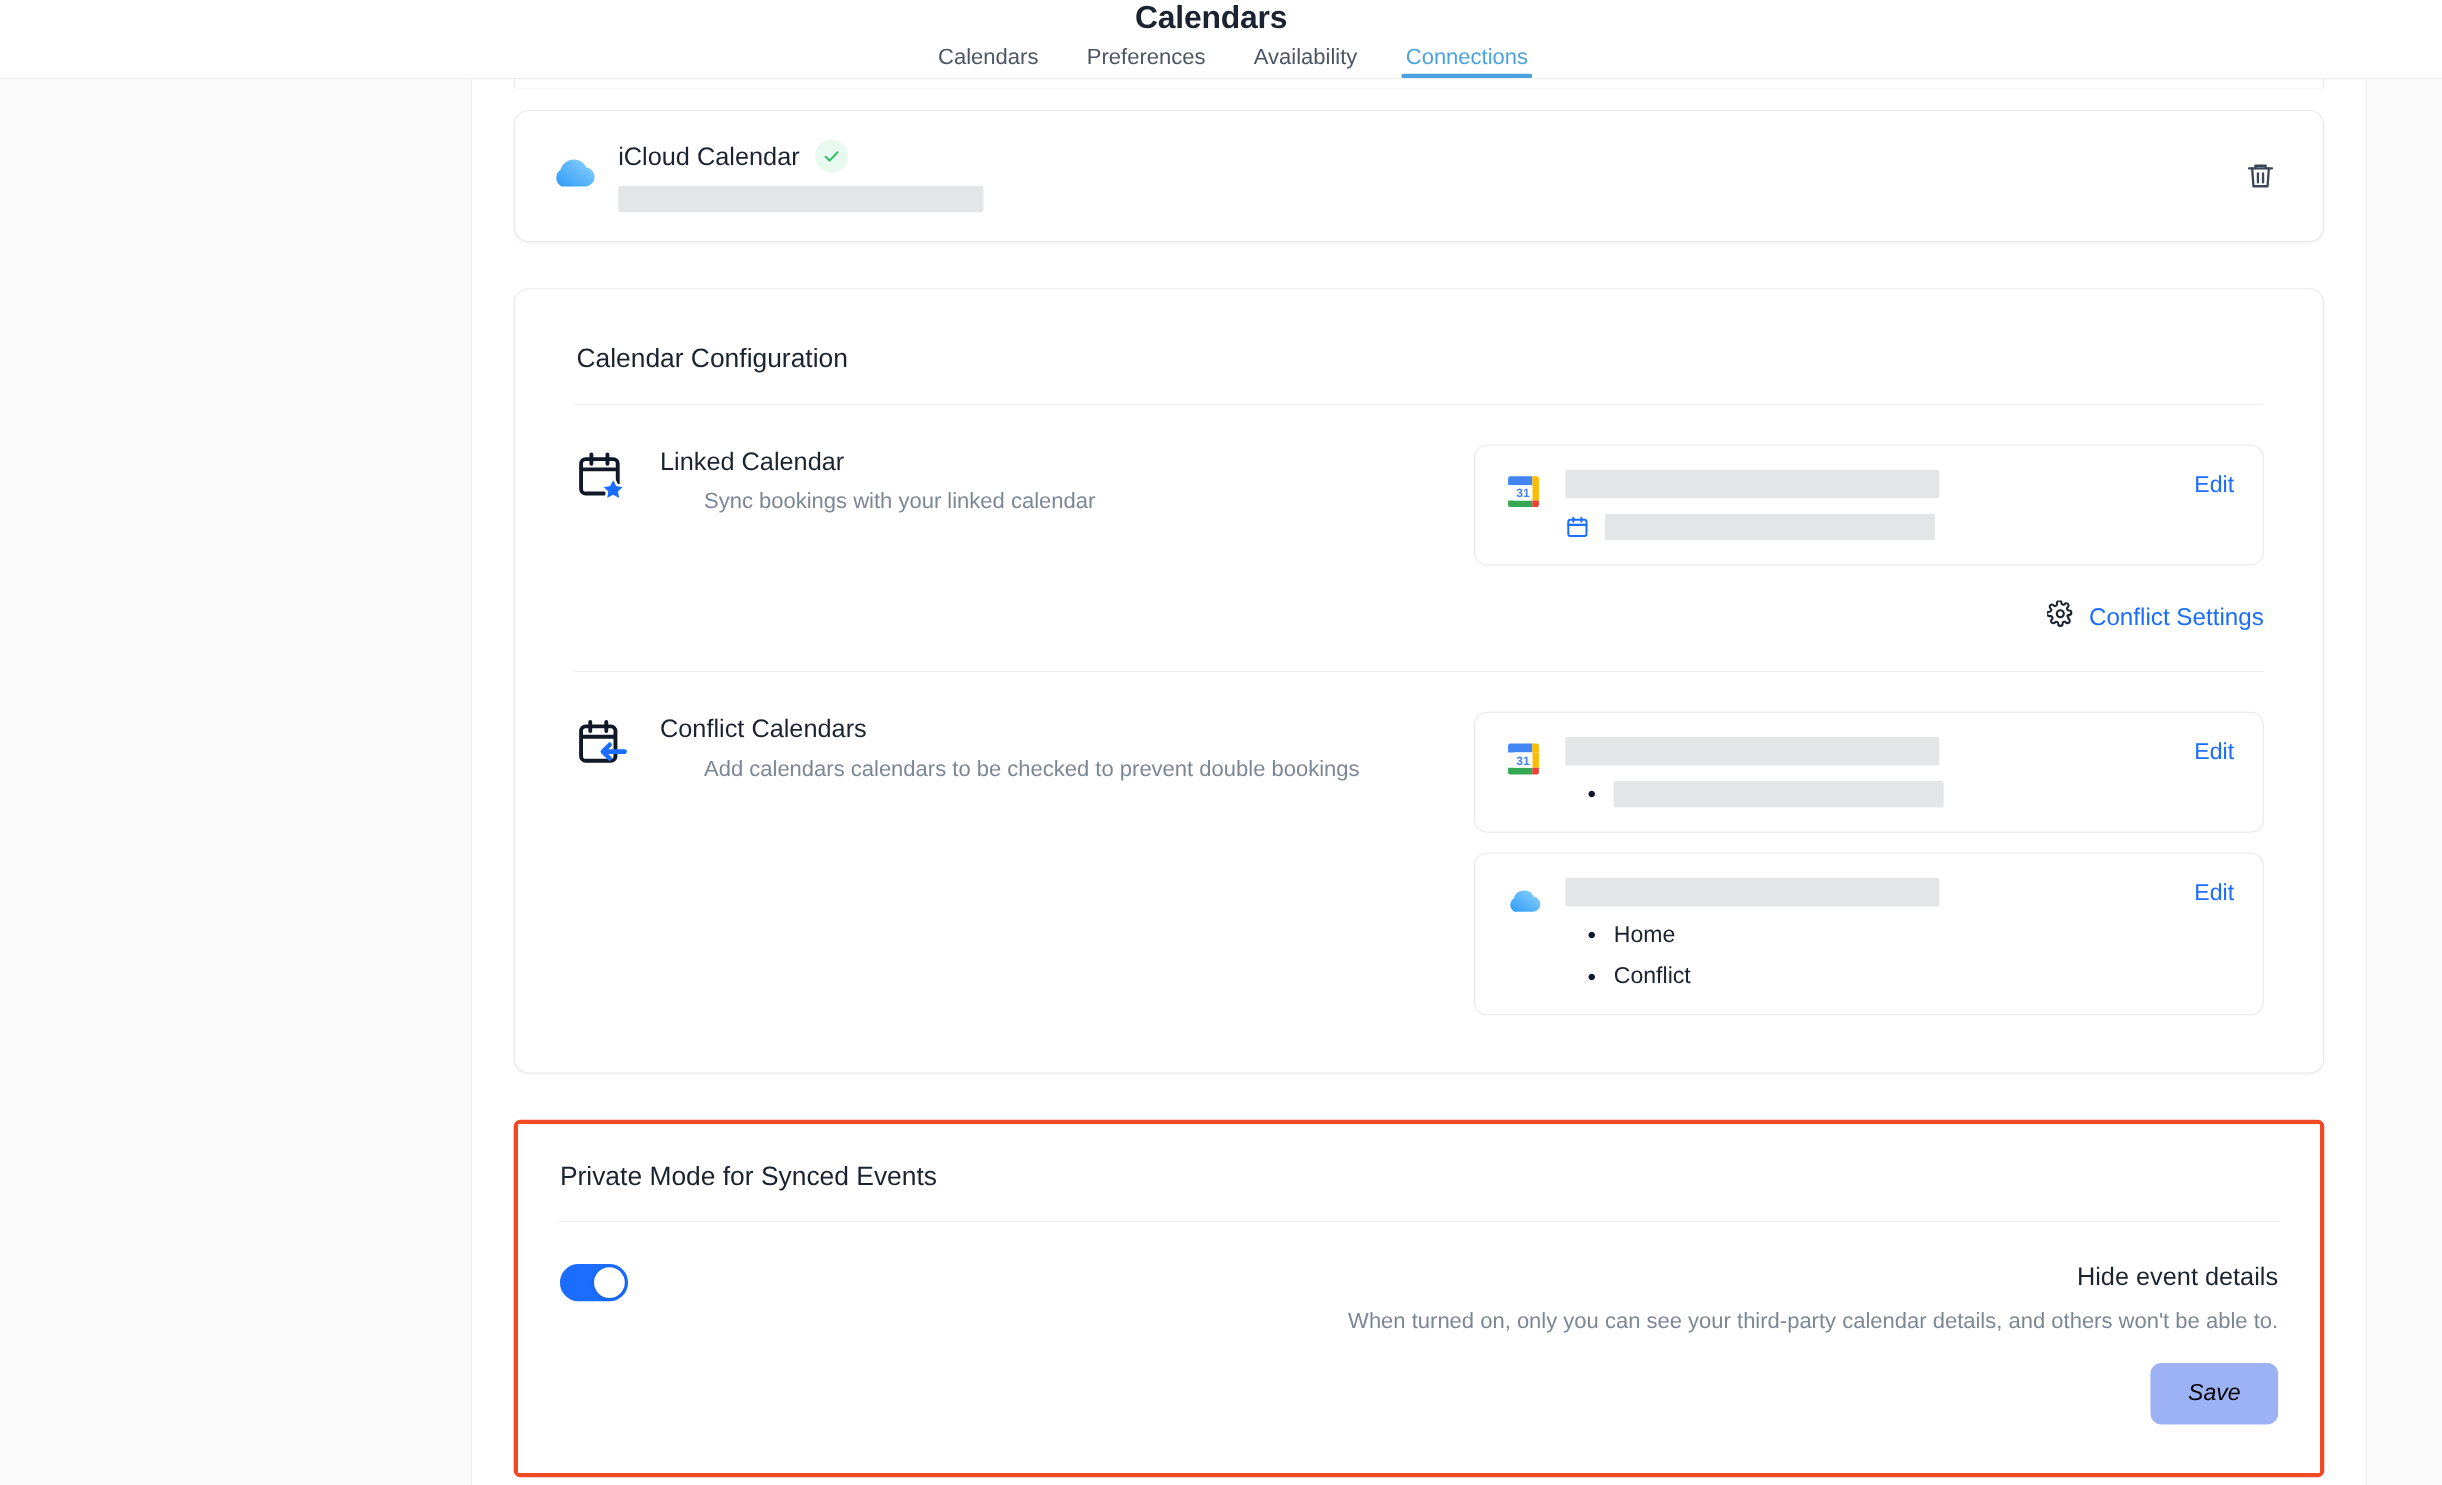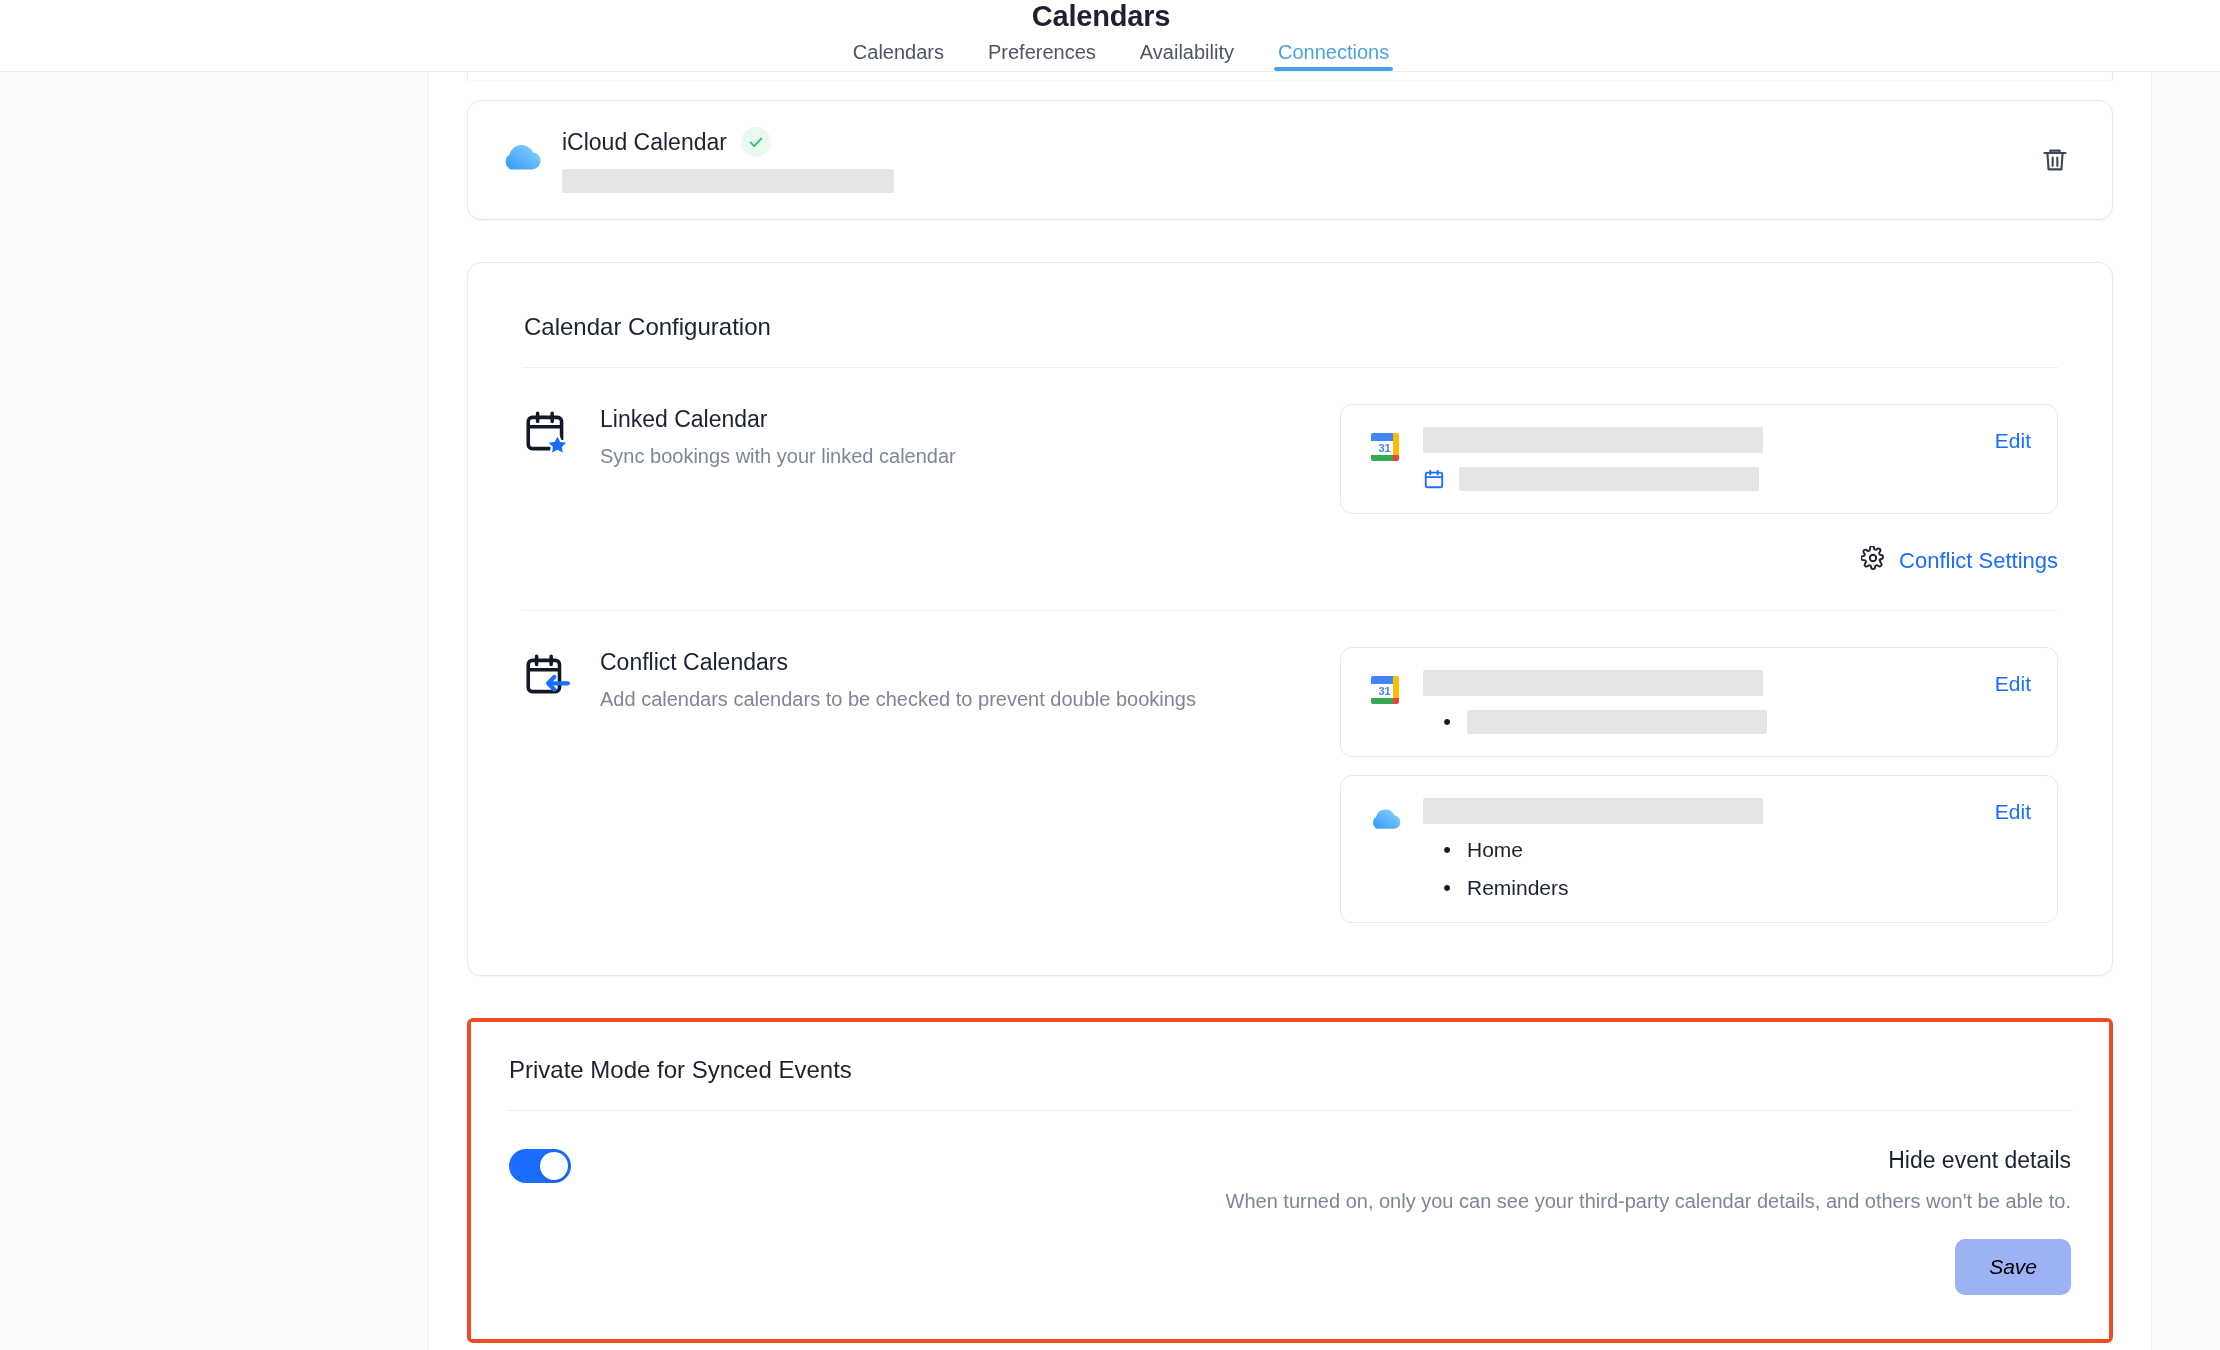--- a/index.html
+++ b/index.html
@@ -127,21 +127,21 @@
   .divider { height: 1px; background: #edeff1; margin: 0 38px; }
 
   .config-row {
     display: flex;
     padding: 36px 38px 36px 38px;
     align-items: flex-start;
   }
   .row-icon { width: 52px; flex: 0 0 52px; margin-right: 26px; margin-top: 4px; }
   .row-text { flex: 0 0 740px; padding-top: 2px; }
   .row-title { font-size: 23px; color: #1b2330; margin-bottom: 12px; }
-  .row-sub { font-size: 20px; color: #7c8796; }
+  .row-sub { font-size: 20px; color: #7c8796; margin-left: 40px; }
   .row-right { flex: 1 1 auto; display: flex; flex-direction: column; gap: 18px; }
 
   .select-box {
     border: 1px solid #e6e9ec;
     border-radius: 12px;
     padding: 22px 26px 22px 26px;
     display: flex;
     align-items: flex-start;
     background: #fff;
     position: relative;
@@ -391,21 +391,21 @@
               </svg>
             </span>
             <div class="sb-body">
               <span class="redact sb-main-redact"></span>
               <div class="sub-item">
                 <span class="bullet">•</span>
                 <span class="sub-item-text">Home</span>
               </div>
               <div class="sub-item">
                 <span class="bullet">•</span>
-                <span class="sub-item-text">Reminders</span>
+                <span class="sub-item-text">Conflict</span>
               </div>
             </div>
             <span class="edit-link">Edit</span>
           </div>
 
         </div>
       </div>
     </div>
 
     <div class="private-wrap">

